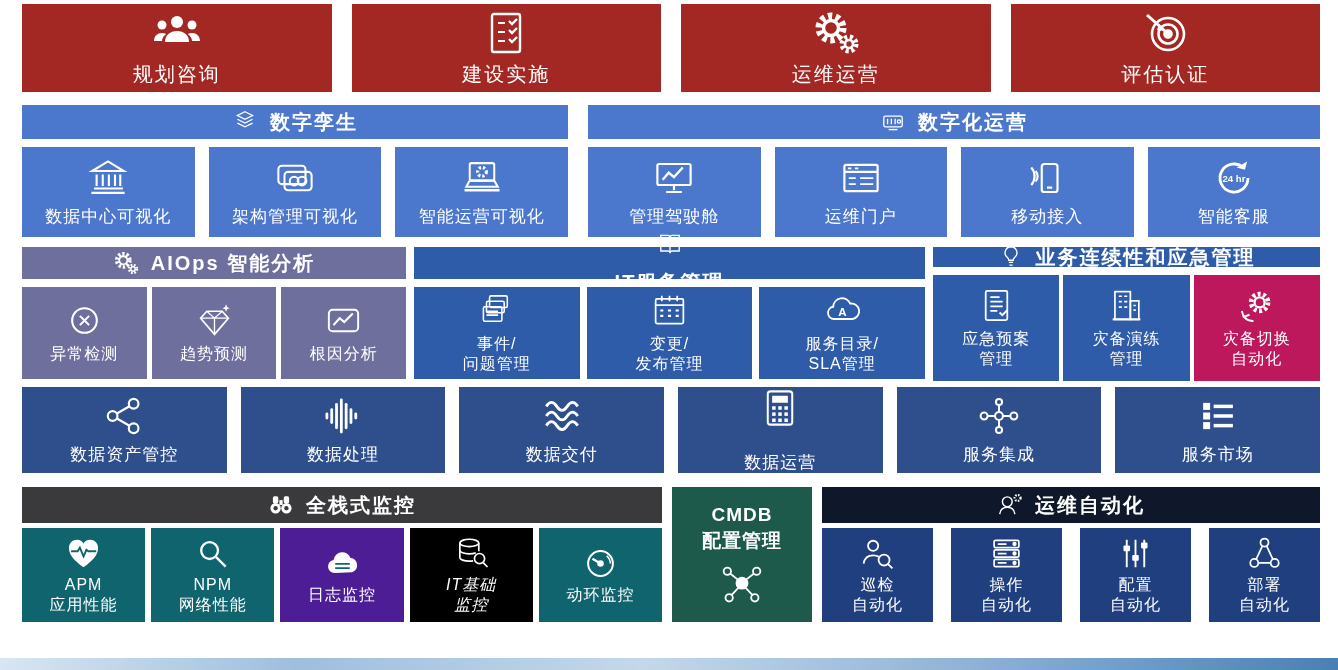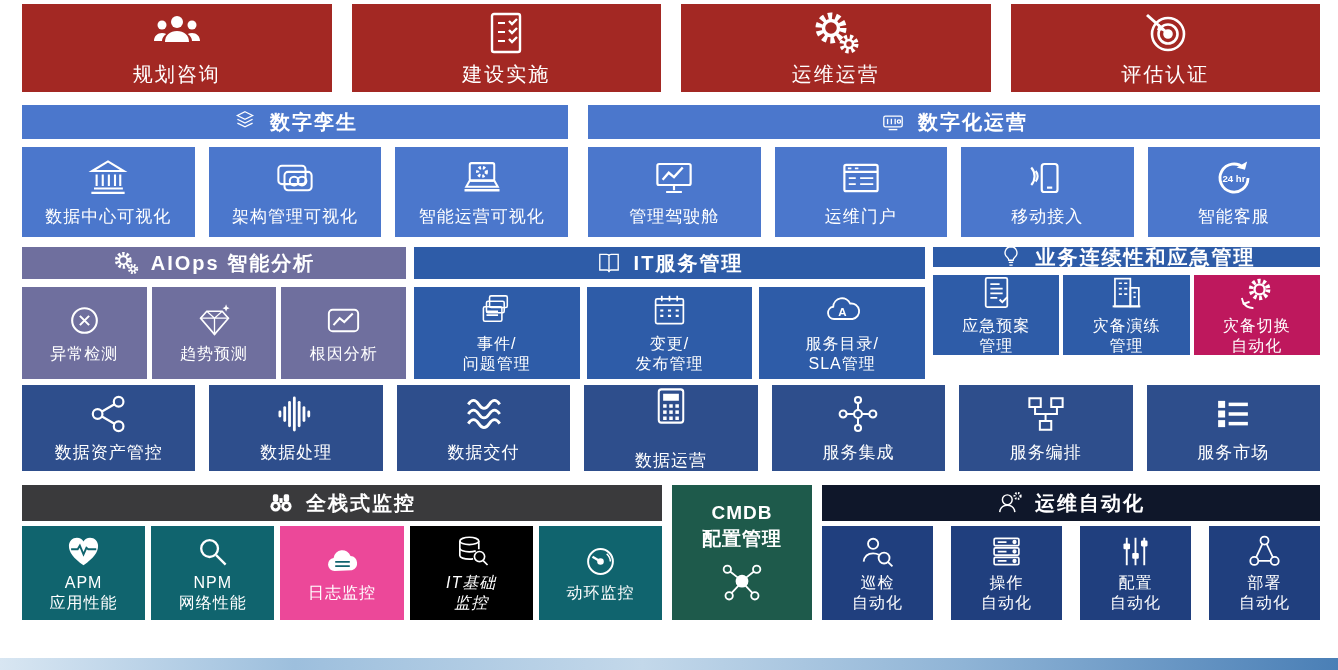--- a/index.html
+++ b/index.html
@@ -264,21 +264,21 @@
               <svg viewBox="0 0 48 48" fill="none" stroke="#fff" stroke-width="2.5">
                 <rect x="5" y="10" width="38" height="28" rx="5"></rect>
                 <path d="M11 30l8-9 6 5 11-11" stroke-width="2.7"></path>
               </svg>
             </span>
             <div class="label">根因分析</div>
           </div>
         </div>
       </div>
     <div id="sec-itsm" style="width:511px">
-        <div class="bar" style="background: rgb(46, 92, 168); height: 32px; margin-bottom: 8px; --bg: #2E5CA8;">
+        <div class="bar" style="background: rgb(46, 92, 168); height: 32px; margin-bottom: 8px; flex-direction: column; --bg: #2E5CA8;">
           <span class="icon">
             <svg viewBox="0 0 48 48" fill="none" stroke="#fff" stroke-width="2.5">
               <path d="M7 8h13a4 4 0 014 4 4 4 0 014-4h13v29H28a4 4 0 00-4 4 4 4 0 00-4-4H7z"></path>
               <path d="M24 12v25"></path>
             </svg>
           </span>
           <span class="bar-label">IT服务管理</span>
         </div>
         <div class="cards" style="gap: 7px; height: 92px;">
           <div class="card" style="background: rgb(46, 92, 168); --bg: #2E5CA8;">
@@ -320,21 +320,21 @@
     <div id="sec-bcm" style="flex:1">
         <div class="bar" style="background: rgb(46, 92, 168); height: 20px; margin-bottom: 8px; --bg: #2E5CA8;">
           <span class="icon">
             <svg viewBox="0 0 48 48" fill="none" stroke="#fff" stroke-width="2.5">
               <path d="M24 5a11 11 0 017 19.4c-1.8 1.6-3 3.1-3 5.6h-8c0-2.5-1.2-4-3-5.6A11 11 0 0124 5z"></path>
               <path d="M20 34h8M21 39h6"></path>
             </svg>
           </span>
           <span class="bar-label">业务连续性和应急管理</span>
         </div>
-        <div class="cards" style="gap: 4px; height: 80px;">
+        <div class="cards" style="gap: 4px; height: 106px;">
           <div class="card" style="background: rgb(46, 92, 168); --bg: #2E5CA8;">
             <span class="icon">
               <svg viewBox="0 0 48 48" fill="none" stroke="#fff" stroke-width="2.3">
                 <rect x="10" y="5" width="28" height="38" rx="2"></rect>
                 <path d="M16 13h12M16 19h16M16 25h16M16 31h9"></path>
                 <path d="M28 33l3.5 3.5L38 30" stroke-width="2.6"></path>
               </svg>
             </span>
             <div class="label">应急预案
 管理</div>
@@ -433,31 +433,20 @@
               <circle cx="41" cy="24" r="4"></circle>
               <circle cx="24" cy="8" r="3.5"></circle>
               <circle cx="24" cy="40" r="3.5"></circle>
               <path d="M11 24h8.5M28.5 24H37M24 11.5v8M24 28.5v8"></path>
             </svg>
           </span>
           <div class="label">服务集成</div>
         </div>
         <div class="card" style="background: rgb(46, 78, 140); --bg: #2E4E8C;">
           <span class="icon">
-            <svg viewBox="0 0 48 48" fill="none" stroke="#fff" stroke-width="2.3">
-              <rect x="5" y="6" width="13" height="10"></rect>
-              <rect x="30" y="6" width="13" height="10"></rect>
-              <rect x="17" y="32" width="13" height="10"></rect>
-              <path d="M11.5 16v8h12v8M36.5 16v8h-13"></path>
-            </svg>
-          </span>
-          <div class="label">服务编排</div>
-        </div>
-        <div class="card" style="background: rgb(46, 78, 140); --bg: #2E4E8C;">
-          <span class="icon">
             <svg viewBox="0 0 48 48" fill="#fff">
               <rect x="7" y="9" width="8" height="8"></rect>
               <rect x="19" y="11" width="22" height="4"></rect>
               <rect x="7" y="20" width="8" height="8"></rect>
               <rect x="19" y="22" width="22" height="4"></rect>
               <rect x="7" y="31" width="8" height="8"></rect>
               <rect x="19" y="33" width="22" height="4"></rect>
             </svg>
           </span>
           <div class="label">服务市场</div>
@@ -495,21 +484,21 @@
           <div class="card" style="background: rgb(16, 100, 110); --bg: #10646E;">
             <span class="icon">
               <svg viewBox="0 0 48 48" fill="none" stroke="#fff" stroke-width="3.2">
                 <circle cx="20" cy="20" r="11.5"></circle>
                 <path d="M29 29l13 13"></path>
               </svg>
             </span>
             <div class="label">NPM
 网络性能</div>
           </div>
-          <div class="card" style="background: #ec4899; --bg: #10646E;">
+          <div class="card" style="background: #4c1d95; --bg: #10646E;">
             <span class="icon">
               <svg viewBox="0 0 48 48">
                 <path fill="#fff" d="M13 37a9 9 0 01-1.2-17.9A12 12 0 0135 16.5 10 10 0 0137 36z"></path>
                 <path fill="none" stroke="var(--bg,#10646E)" stroke-width="2.4" d="M14 24.5h20M14 30.5h20"></path>
               </svg>
             </span>
             <div class="label">日志监控</div>
           </div>
           <div class="card" style="background: #000000; font-style: italic; --bg: #10646E;">
             <span class="icon">

